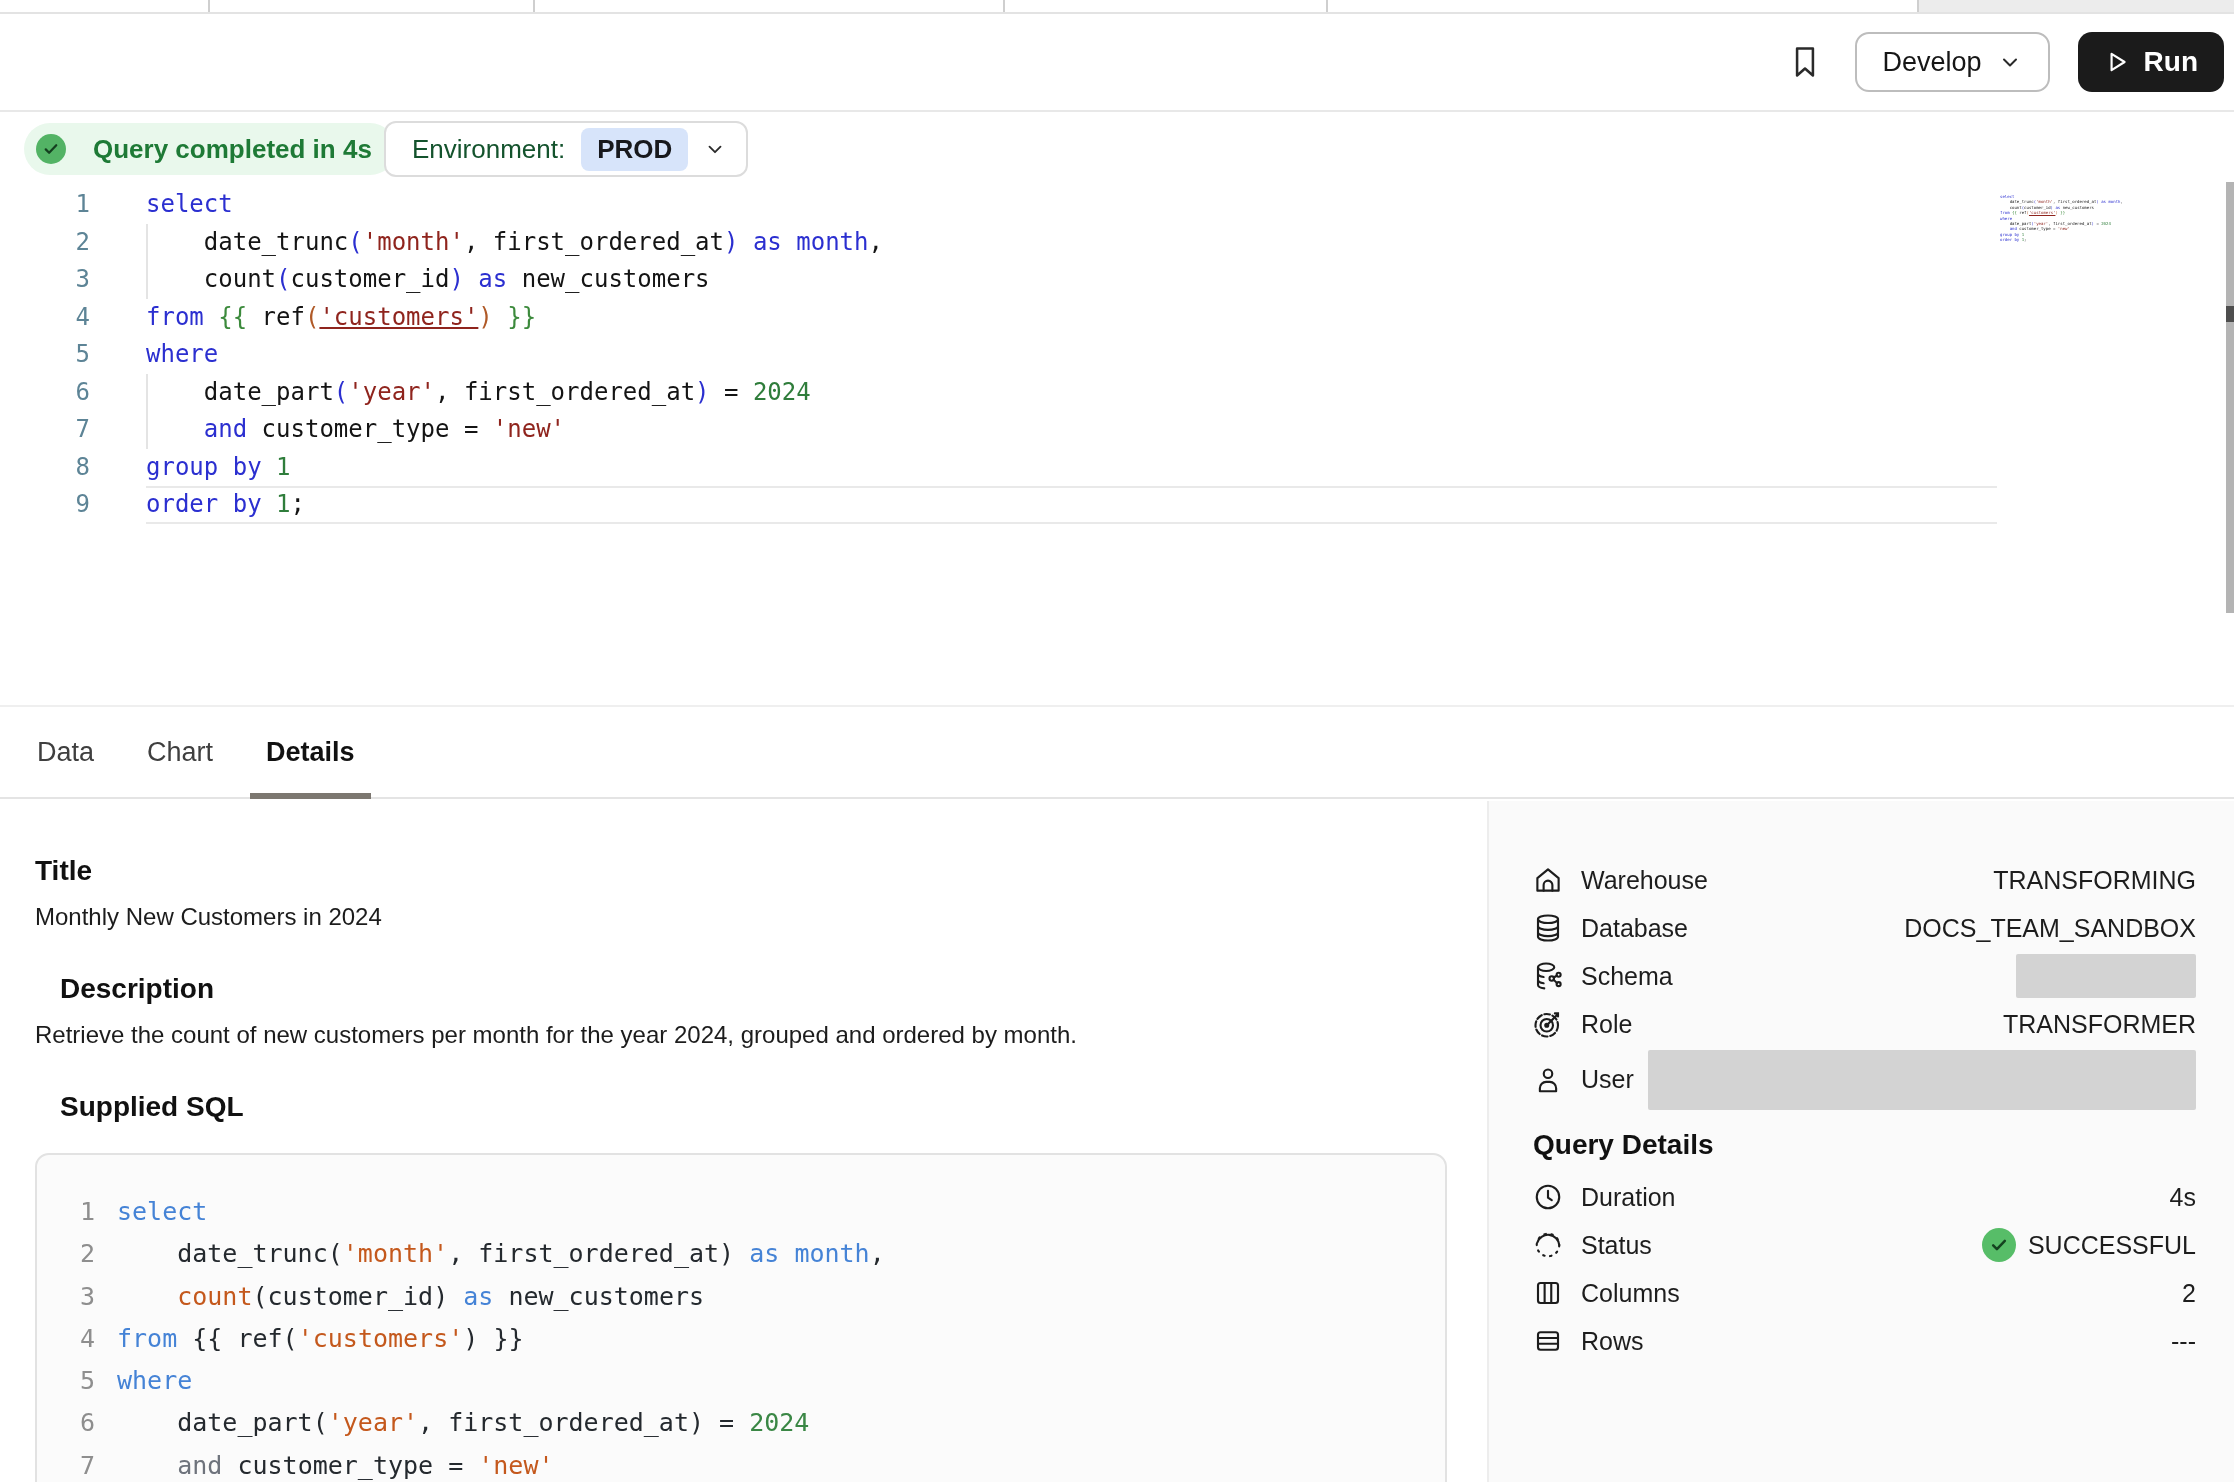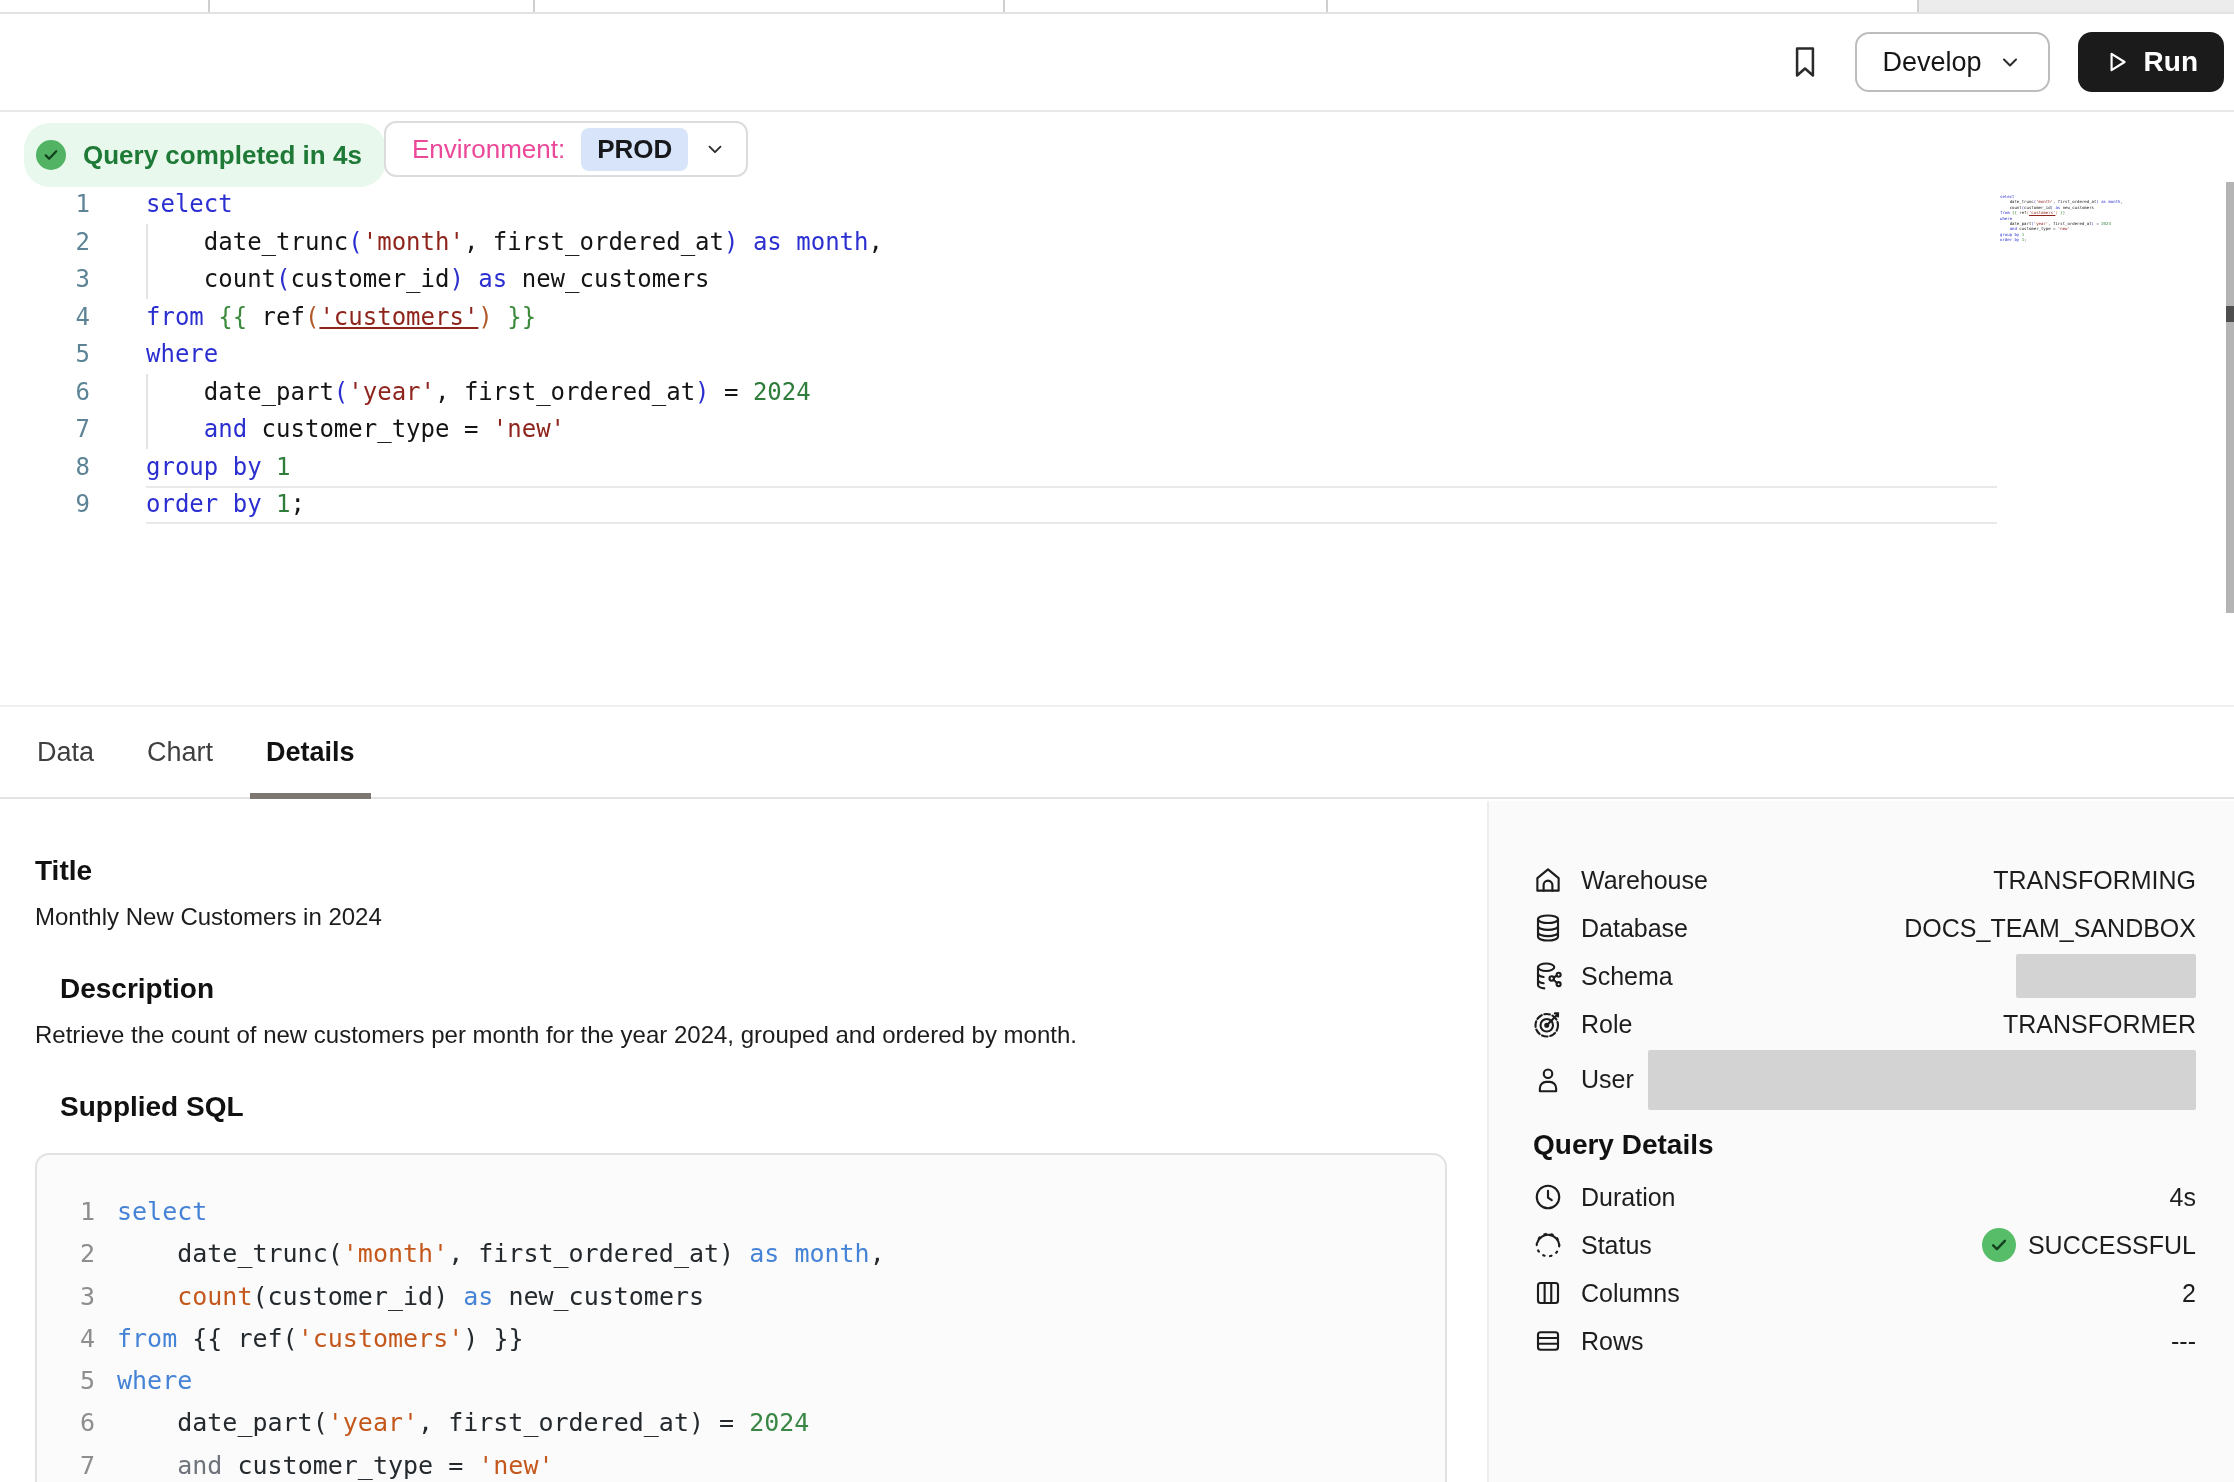--- a/index.html
+++ b/index.html
@@ -18,28 +18,28 @@
     background:#fff; border-bottom:2px solid #e8e8e8; }
   .header-right { position:absolute; right:10px; top:0; height:96px; display:flex; align-items:center; gap:28px; }
   .icon-btn { width:44px; height:44px; display:flex; align-items:center; justify-content:center; cursor:pointer; }
   .btn-develop { height:60px; padding:0 26px; border:2px solid #bdbdbd; border-radius:14px;
     background:#fff; display:flex; align-items:center; gap:16px; font-size:27px; color:#161616; cursor:pointer; }
   .btn-run { height:60px; padding:12px 26px; border:none; border-radius:14px; background:#1b1b1b;
     display:flex; align-items:center; gap:14px; font-size:28px; font-weight:600; color:#fff; cursor:pointer; }
 
   
   .status-row { position:absolute; left:0; top:114px; width:2234px; height:72px; }
-  .query-badge { position:absolute; left:24px; top:9px; height:64px; padding:0 24px 0 12px;
-    background:#e9f8ec; border-radius:26px; display:flex; align-items:center; gap:17px; }
+  .query-badge { position:absolute; left:24px; top:9px; height:52px; padding:0 24px 0 12px;
+    background:#e9f8ec; border-radius:26px; display:flex; align-items:center; gap:27px; }
   .query-badge .dot { width:30px; height:30px; border-radius:50%; background:#53b365;
     display:flex; align-items:center; justify-content:center; }
   .query-badge .txt { font-size:26px; font-weight:600; color:#1e7a36; }
   .env-select { position:absolute; left:384px; top:7px; height:56px; padding:0 20px 0 26px;
     background:#fff; border:2px solid #dcdcdc; border-radius:12px; display:flex; align-items:center; gap:16px; cursor:pointer; }
-  .env-select .lbl { font-size:26px; color:#ec4899; }
+  .env-select .lbl { font-size:26px; color:#14532d; }
   .env-pill { background:#d7e4fa; border-radius:8px; padding:6px 16px; font-size:26px; font-weight:600; color:#17181c; }
 
   
   .editor { position:absolute; left:0; top:186px; width:2234px; height:420px; }
   .theme-editor .line { display:flex; height:37.5px; line-height:37.5px;
     font-family:"DejaVu Sans Mono", monospace; font-size:24px; white-space:pre; }
   .theme-editor .ln { width:146px; padding-right:56px; text-align:right; color:#5d8496; flex:0 0 auto; }
   .theme-editor .lc { width:1851px; flex:0 0 auto; }
   .theme-editor .line.ig .lc { box-shadow:inset 2px 0 0 #e4e4e4; }
   .theme-editor .line.active .lc { border-top:2px solid #e9e9e9; border-bottom:2px solid #e9e9e9; line-height:33.5px; }

